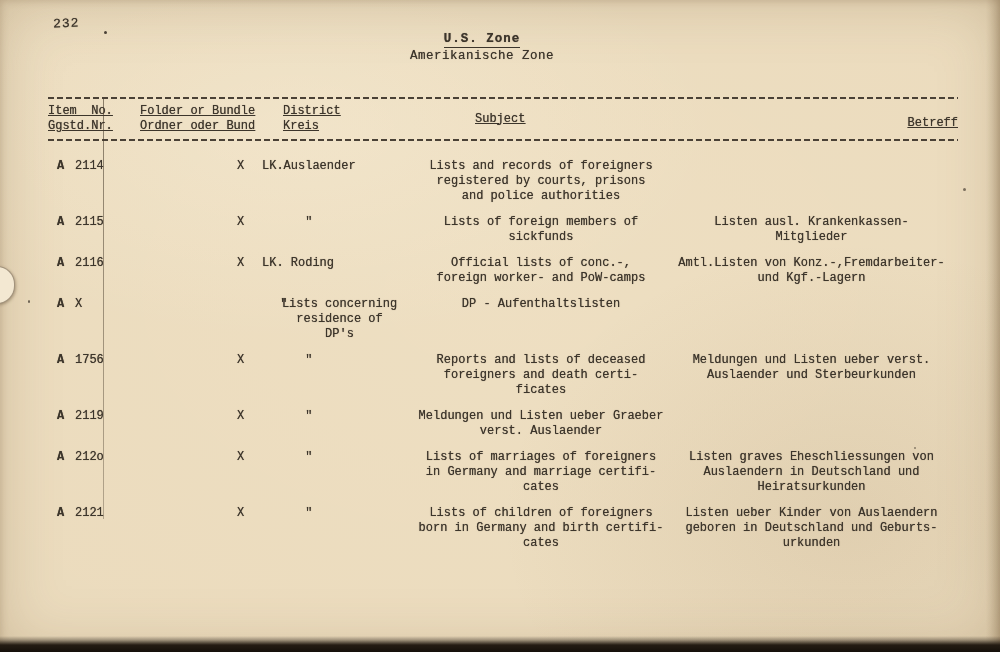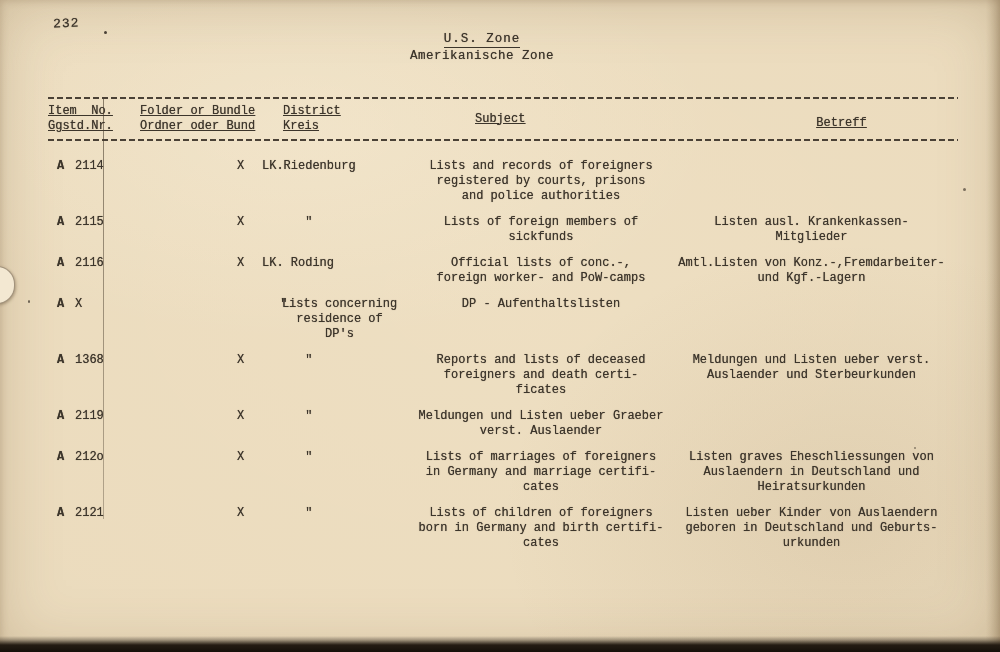--- a/index.html
+++ b/index.html
@@ -16,40 +16,40 @@
     font-family: "Liberation Mono", "DejaVu Sans Mono", monospace;
     color: #3c352b;
   }
   .ink { color:#3c352b; text-shadow: 0 0 0.7px rgba(60,50,40,0.8); }
   .page-number {
     position:absolute; left:53px; top:16px;
     font-size:13px; letter-spacing:1px; transform: rotate(-2deg);
   }
   .title-block { position:absolute; left:0; right:0; top:29px; text-align:center; transform: translateX(-18px); }
   .title {
-    display:inline-block; font-size:12.5px; font-weight:normal; letter-spacing:1px;
+    display:inline-block; font-size:12.5px; font-weight:bold; letter-spacing:1px;
     border-bottom: 1.5px solid #3c352b; padding-bottom:1px;
   }
   .subtitle { font-size:12.5px; margin-top:1px; letter-spacing:0.5px; }
 
   .table { position:absolute; left:48px; right:42px; top:96px; }
   .dashes {
     height:3px;
     background-image: repeating-linear-gradient(90deg, #4a4136 0 6px, rgba(0,0,0,0) 6px 9px);
     background-size: 100% 2px; background-repeat:no-repeat; background-position: 0 1px;
   }
   .thead {
     display:grid;
     grid-template-columns: 92px 143px 134px 248px 1fr;
     font-size:12px; line-height:15px; padding:5px 0 4px 0;
     white-space:pre;
     text-decoration:underline;
   }
   .th-subject { text-align:left; padding-left:58px; align-self:center; }
-  .th-betreff { text-align:center; padding-left:60px; align-self:center;margin-top:8px; }
+  .th-betreff { text-align:right; padding-left:60px; align-self:center;margin-top:8px; }
 
   .tbody { padding-top:18px; display:flex; flex-direction:column; gap:11px; }
   .row {
     display:grid;
     grid-template-columns: 27px 162px 25px 155px 248px 1fr;
     font-size:12px; line-height:15px;
   }
   .cell-letter { padding-left:9px; font-weight:bold; }
   .cell-district { white-space:pre; }
   .cell-subject, .cell-betreff { white-space:pre-line;text-align:center; }
@@ -102,21 +102,21 @@
     </div>
 
     <div class="dashes"></div>
 
     <div class="tbody">
 
       <div class="row ink">
         <div class="cell-letter">A</div>
         <div class="cell-number">2114</div>
         <div class="cell-folder">X</div>
-        <div class="cell-district">LK.Riedenburg</div>
+        <div class="cell-district">LK.Auslaender</div>
         <div class="cell-subject">Lists and records of foreigners
 registered by courts, prisons
 and police authorities</div>
       </div>
 
       <div class="row ink">
         <div class="cell-letter">A</div>
         <div class="cell-number">2115</div>
         <div class="cell-folder">X</div>
         <div class="cell-district">      "</div>
@@ -141,21 +141,21 @@
         <div class="cell-letter">A</div>
         <div class="cell-folder">X</div>
         <div class="cell-district">      "</div>
         <div class="cell-subject">Lists concerning residence of
 DP's</div>
         <div class="cell-betreff">DP - Aufenthaltslisten</div>
       </div>
 
       <div class="row ink">
         <div class="cell-letter">A</div>
-        <div class="cell-number">1368</div>
+        <div class="cell-number">1756</div>
         <div class="cell-folder">X</div>
         <div class="cell-district">      "</div>
         <div class="cell-subject">Reports and lists of deceased
 foreigners and death certi-
 ficates</div>
         <div class="cell-betreff">Meldungen und Listen ueber verst.
 Auslaender und Sterbeurkunden</div>
       </div>
 
       <div class="row ink">

